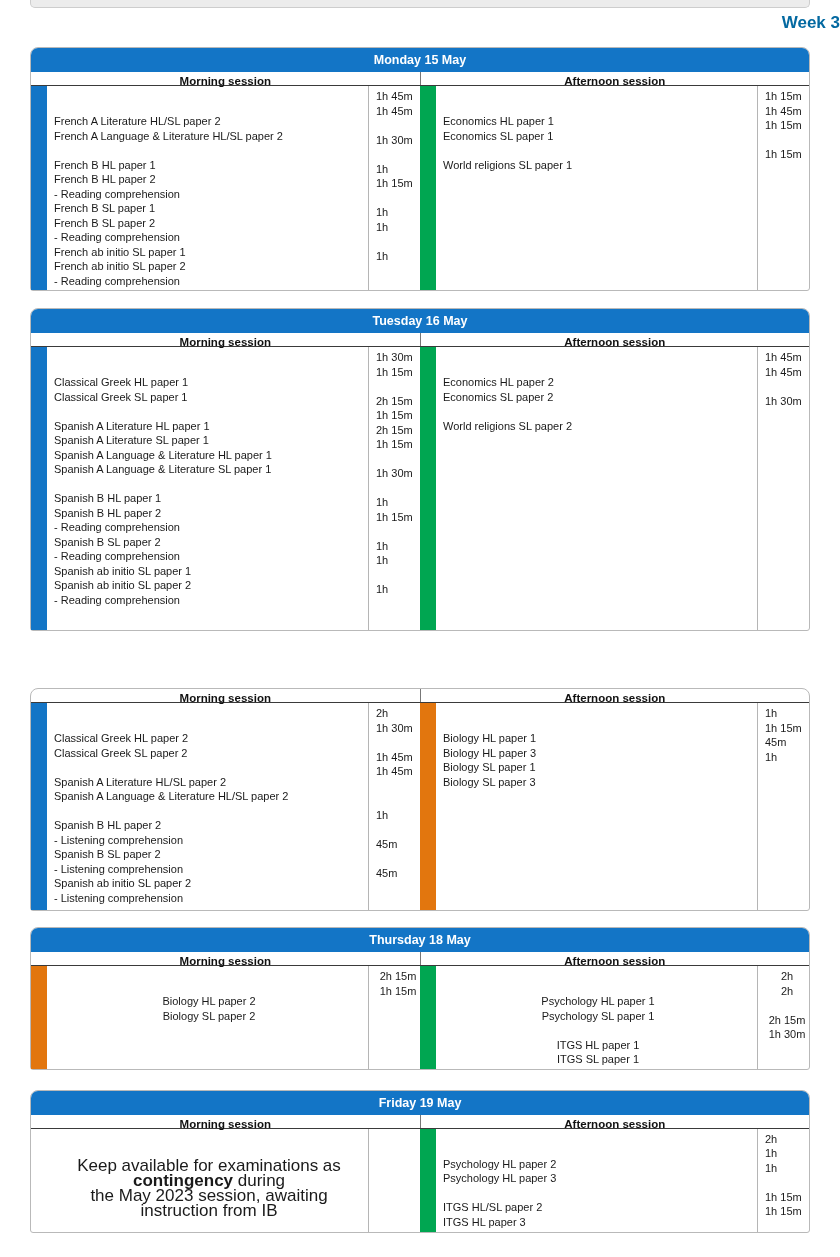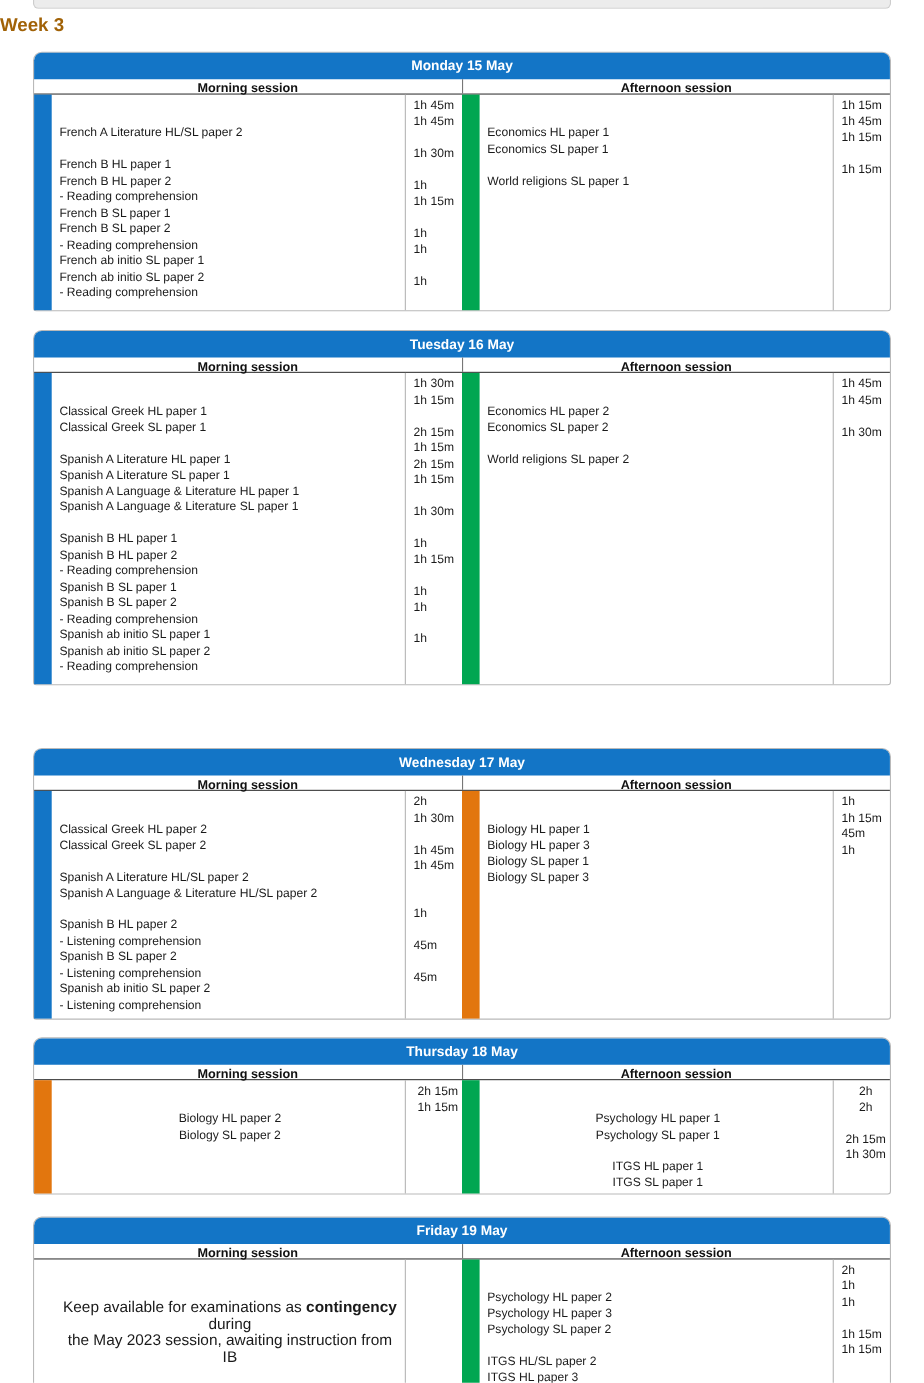--- a/index.html
+++ b/index.html
@@ -10,22 +10,22 @@
     color: #1a1a1a;
   }
   .prev-card-edge {
     margin: 0 30px; height: 8px;
     background: #ececec;
     border: 1px solid #cdcdcd; border-top: none;
     border-radius: 0 0 5px 5px;
   }
   .week-title {
     margin-top: 5px; height: 22px;
-    text-align: left;
-    font-size: 17px; font-weight: bold; color: #a16207;
+    text-align: right;
+    font-size: 17px; font-weight: bold; color: #0369a1;
   }
   .day {
     margin: 0 30px;
     border: 1px solid #b9b9b9;
     border-radius: 8px 8px 3px 3px;
     background: #fff;
   }
   .day:nth-child(1) { margin-top: 12px; }
   .day:nth-child(2) { margin-top: 17px; }
   .day:nth-child(3) { margin-top: 57px; }
@@ -63,41 +63,42 @@
   }
   .durations {
     width: 52px; flex: none;
     border-left: 1px solid #b5b5b5;
     padding: 3px 0 2px 7px;
   }
   .line {
     height: 14.5px; line-height: 14.5px; font-size: 11px;
     white-space: nowrap; overflow: hidden;
   }
-  .note { font-size: 14px; line-height: 15px; color: #1a1a1a; }
+  .note { font-size: 17px; line-height: 15px; color: #1a1a1a; }
 </style>
 </head>
 <body>
 
 <div class="prev-card-edge"></div>
 
 <div class="week-title">Week 3</div>
 
 <main id="days">
     <section class="day">
     <div class="day-header">Monday 15 May</div>
     <div class="session-headers">
       <div class="sh-cell">Morning session</div>
       <div class="sh-cell">Afternoon session</div>
     </div>
     <div class="day-body">
       <div class="session">
         <div class="bar" style="background: rgb(19, 117, 198);"></div>
         <div class="names">
             <div class="line">French A Literature HL/SL paper 2</div>
+            <div class="line">French A Language &amp; Literature HL/SL paper 2</div>
             <div class="line">&nbsp;</div>
             <div class="line">French B HL paper 1</div>
             <div class="line">French B HL paper 2</div>
             <div class="line">- Reading comprehension</div>
             <div class="line">French B SL paper 1</div>
             <div class="line">French B SL paper 2</div>
             <div class="line">- Reading comprehension</div>
             <div class="line">French ab initio SL paper 1</div>
             <div class="line">French ab initio SL paper 2</div>
             <div class="line">- Reading comprehension</div>
@@ -149,21 +150,20 @@
             <div class="line">Classical Greek SL paper 1</div>
             <div class="line">&nbsp;</div>
             <div class="line">Spanish A Literature HL paper 1</div>
             <div class="line">Spanish A Literature SL paper 1</div>
             <div class="line">Spanish A Language &amp; Literature HL paper 1</div>
             <div class="line">Spanish A Language &amp; Literature SL paper 1</div>
             <div class="line">&nbsp;</div>
             <div class="line">Spanish B HL paper 1</div>
             <div class="line">Spanish B HL paper 2</div>
             <div class="line">- Reading comprehension</div>
-            <div class="line">Spanish B SL paper 1</div>
             <div class="line">Spanish B SL paper 2</div>
             <div class="line">- Reading comprehension</div>
             <div class="line">Spanish ab initio SL paper 1</div>
             <div class="line">Spanish ab initio SL paper 2</div>
             <div class="line">- Reading comprehension</div>
           </div>
         <div class="durations">
             <div class="line">1h 30m</div>
             <div class="line">1h 15m</div>
             <div class="line">&nbsp;</div>
@@ -194,21 +194,20 @@
         <div class="durations">
             <div class="line">1h 45m</div>
             <div class="line">1h 45m</div>
             <div class="line">&nbsp;</div>
             <div class="line">1h 30m</div>
           </div>
       </div>
     </div>
   </section>
     <section class="day">
-    <div class="day-header">Wednesday 17 May</div>
     <div class="session-headers">
       <div class="sh-cell">Morning session</div>
       <div class="sh-cell">Afternoon session</div>
     </div>
     <div class="day-body">
       <div class="session">
         <div class="bar" style="background: rgb(19, 117, 198);"></div>
         <div class="names">
             <div class="line">Classical Greek HL paper 2</div>
             <div class="line">Classical Greek SL paper 2</div>
@@ -307,21 +306,20 @@
               <div>the May 2023 session, awaiting instruction from IB</div>
             </div>
           </div>
         <div class="durations"></div>
       </div>
       <div class="session">
         <div class="bar" style="background: rgb(0, 166, 81);"></div>
         <div class="names">
             <div class="line">Psychology HL paper 2</div>
             <div class="line">Psychology HL paper 3</div>
-            <div class="line">Psychology SL paper 2</div>
             <div class="line">&nbsp;</div>
             <div class="line">ITGS HL/SL paper 2</div>
             <div class="line">ITGS HL paper 3</div>
           </div>
         <div class="durations">
             <div class="line">2h</div>
             <div class="line">1h</div>
             <div class="line">1h</div>
             <div class="line">&nbsp;</div>
             <div class="line">1h 15m</div>

